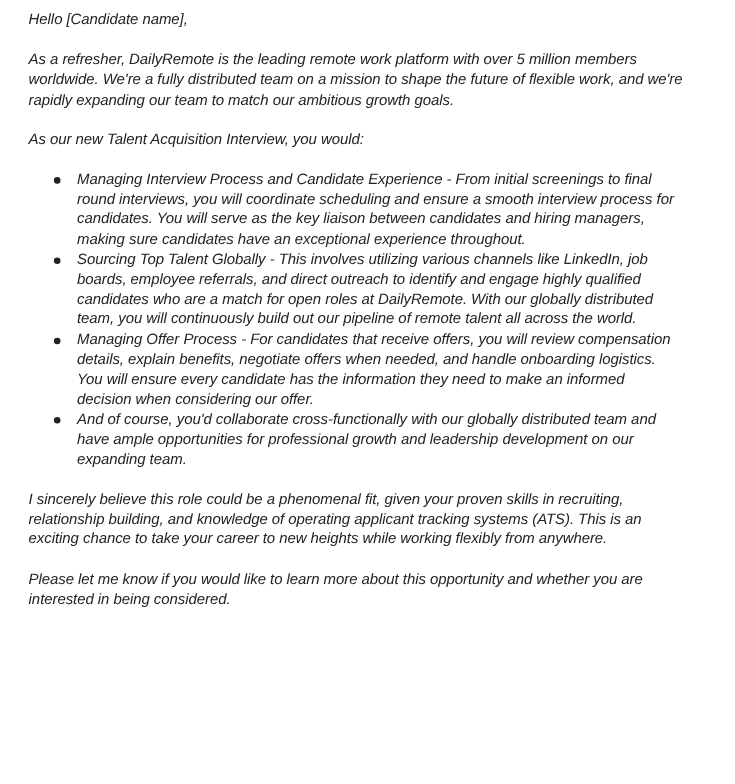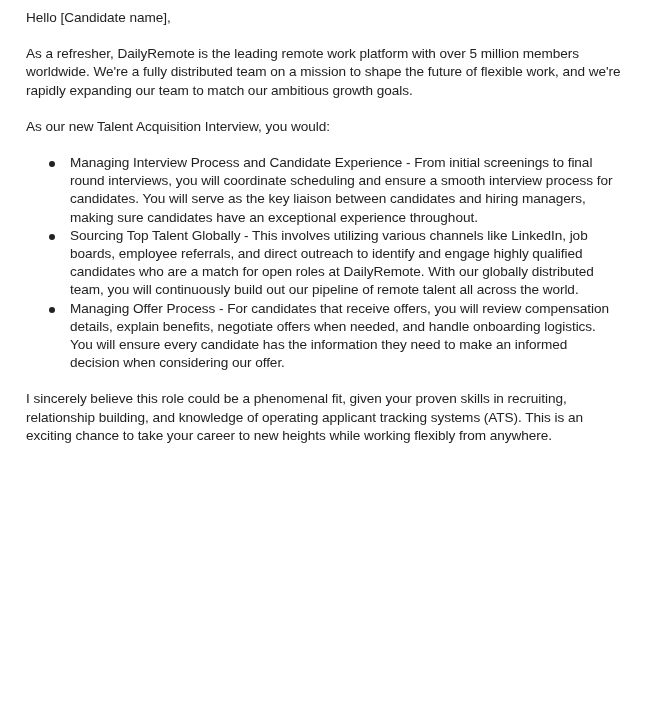--- a/index.html
+++ b/index.html
@@ -13,20 +13,21 @@
       overflow: hidden;
       font-family: "Liberation Sans", sans-serif;
       font-size: 13.6px;
       color: #222222;
       letter-spacing: -0.05px;
     }
     .email-body {
       position: relative;
       padding: 9px 0 0 26px;
       width: 600px;
+      font-style: italic;
     }
     .para {
       margin: 0 0 18px 0;
       line-height: 18.2px;
       white-space: normal;
     }
     .greeting { margin-bottom: 18px; }
     ul.bullets {
       list-style: none;
       margin: 0 0 18px 0;
@@ -63,16 +64,21 @@
       <span>Managing Interview Process and Candidate Experience - From initial screenings to final round interviews, you will coordinate scheduling and ensure a smooth interview process for candidates. You will serve as the key liaison between candidates and hiring managers, making sure candidates have an exceptional experience throughout.</span>
     </li>
     <li>
       <span class="bullet-dot"></span>
       <span>Sourcing Top Talent Globally - This involves utilizing various channels like LinkedIn, job boards, employee referrals, and direct outreach to identify and engage highly qualified candidates who are a match for open roles at DailyRemote. With our globally distributed team, you will continuously build out our pipeline of remote talent all across the world.</span>
     </li>
     <li>
       <span class="bullet-dot"></span>
       <span>Managing Offer Process - For candidates that receive offers, you will review compensation details, explain benefits, negotiate offers when needed, and handle onboarding logistics. You will ensure every candidate has the information they need to make an informed decision when considering our offer.</span>
     </li>
+    <li>
+      <span class="bullet-dot"></span>
+      <span>And of course, you'd collaborate cross-functionally with our globally distributed team and have ample opportunities for professional growth and leadership development on our expanding team.</span>
+    </li>
   </ul>
 
   <p class="para">I sincerely believe this role could be a phenomenal fit, given your proven skills in recruiting, relationship building, and knowledge of operating applicant tracking systems (ATS). This is an exciting chance to take your career to new heights while working flexibly from anywhere.</p>
+  <p class="para">Please let me know if you would like to learn more about this opportunity and whether you are interested in being considered.</p>
 </div>
 
 </body></html>

